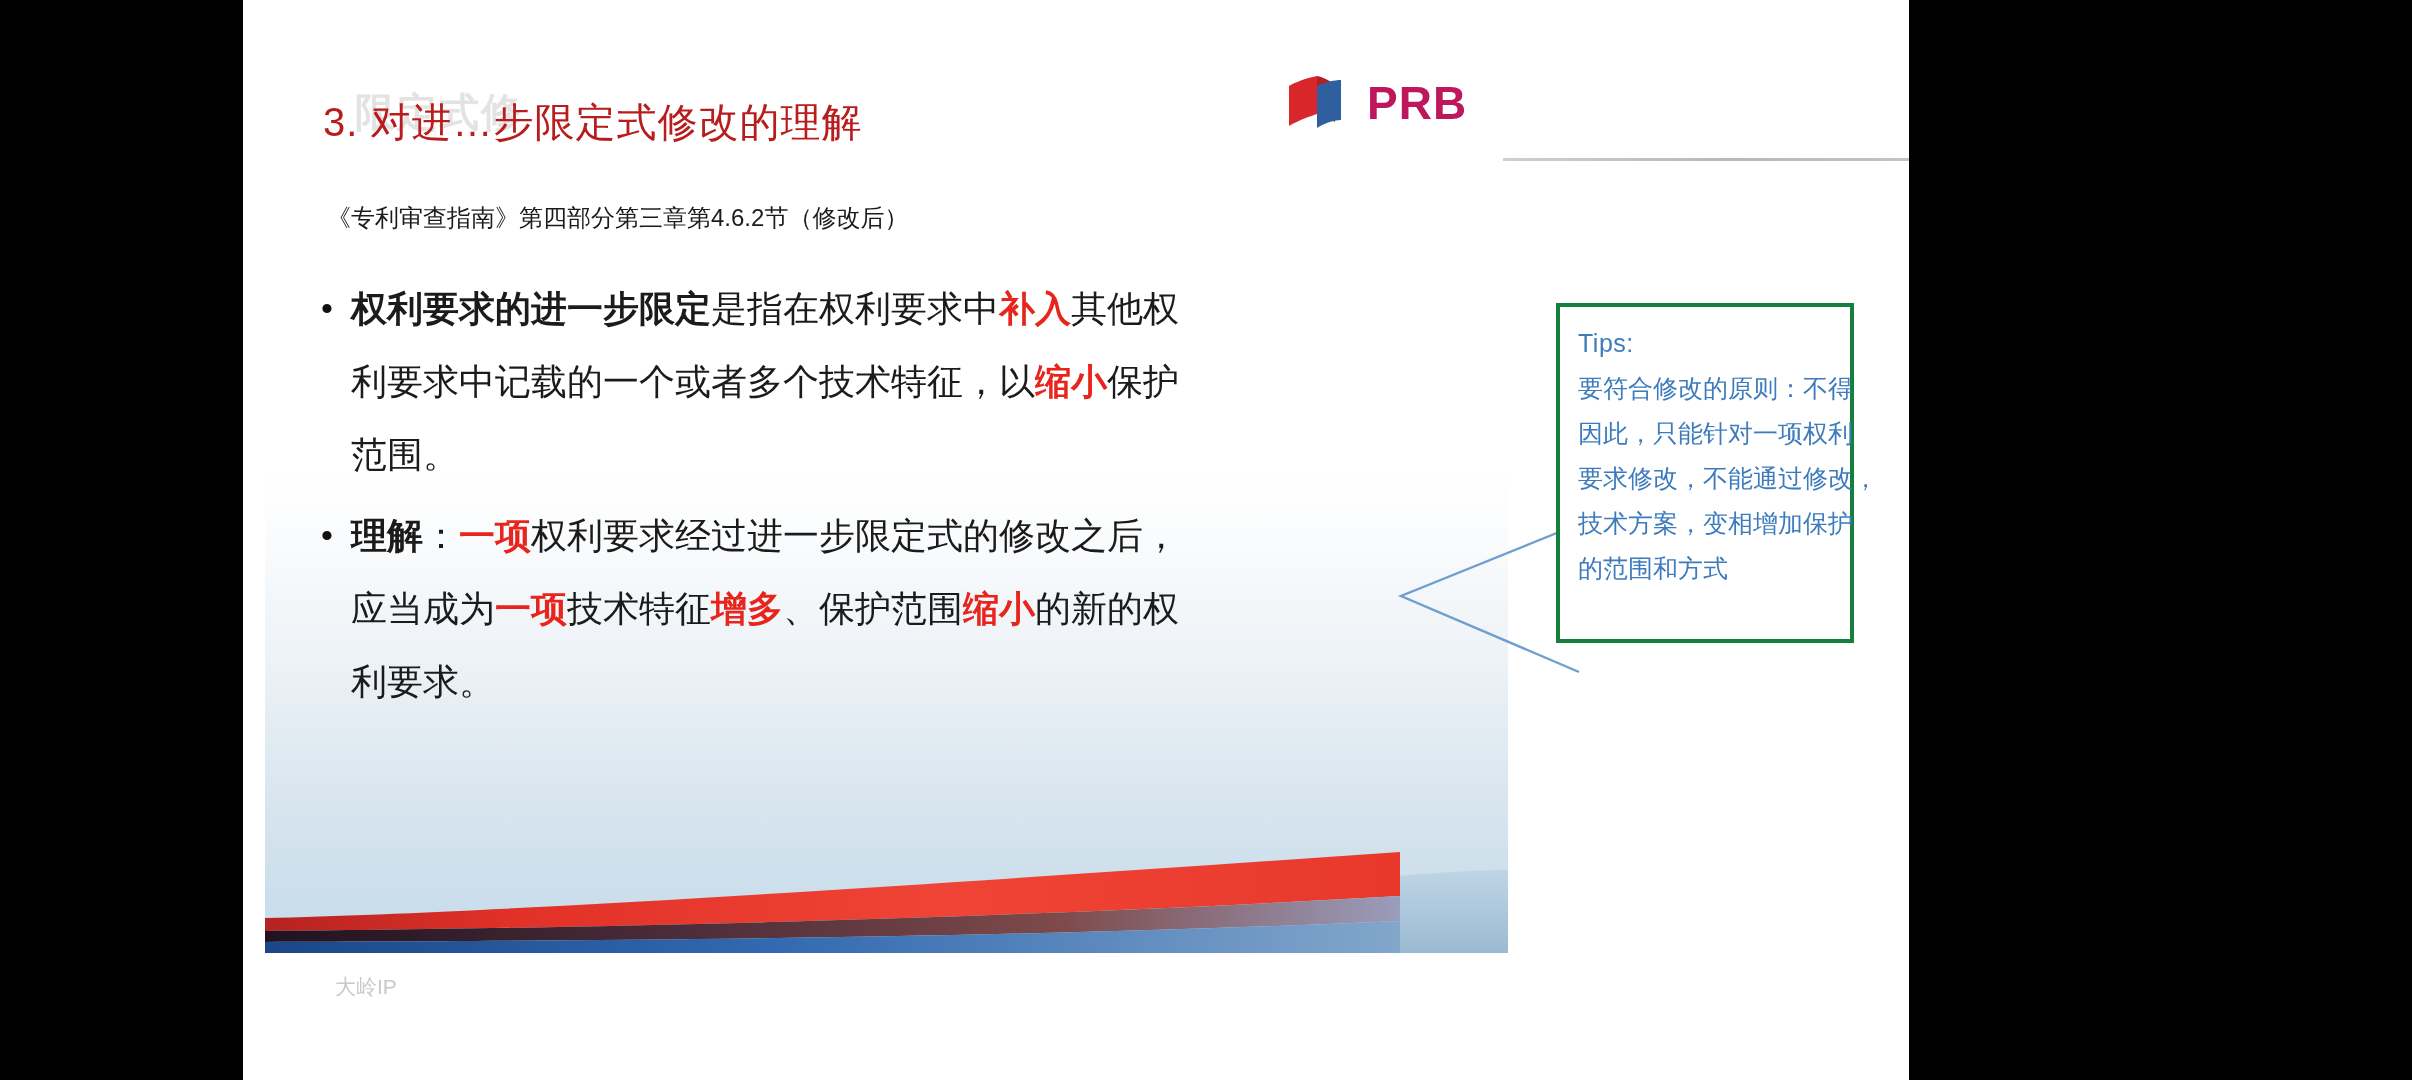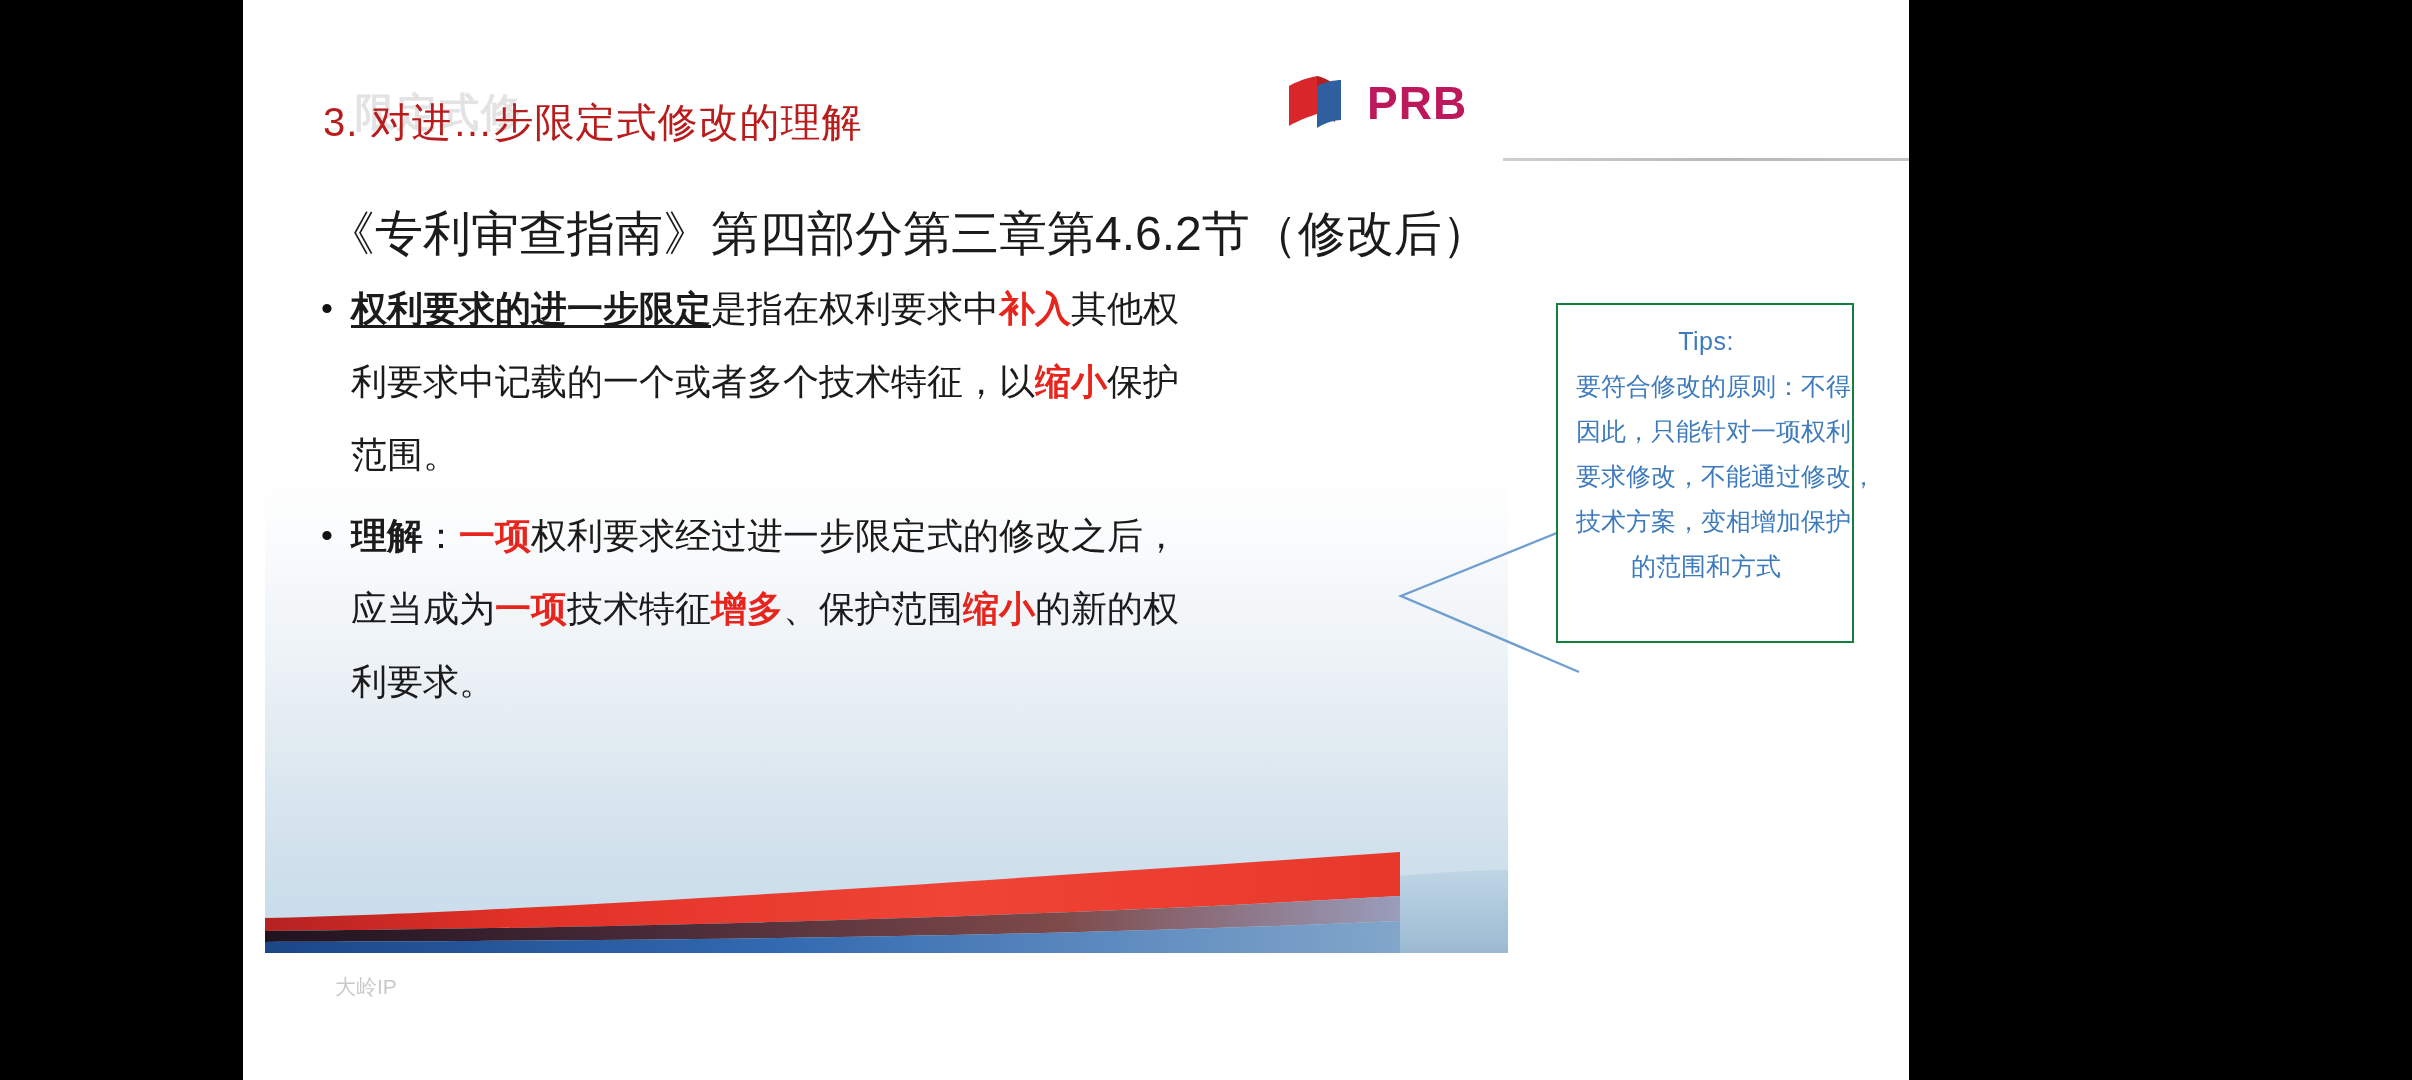--- a/index.html
+++ b/index.html
@@ -41,40 +41,39 @@
   #logo{position:absolute;left:1040px;top:70px;display:flex;align-items:center;gap:18px;}
   #logo-mark{width:66px;height:66px;position:relative;}
   #logo-text{font-size:46px;font-weight:bold;color:#be185d;letter-spacing:1px;}
 
   
   #logo-rule{position:absolute;left:1260px;top:158px;width:563px;height:3px;
     background:linear-gradient(90deg,#cfcfcf,#b8b8b8 40%,#cdcdcd 100%);}
 
   
   #ref-line{
-    position:absolute;left:84px;top:202px;font-size:48px;color:#1b1b1b;white-space:nowrap;
+    position:absolute;left:84px;top:202px;font-size:24px;color:#1b1b1b;white-space:nowrap;
   }
 
   
   #bullets{position:absolute;left:78px;top:272px;width:1140px;}
   .bullet{display:flex;align-items:flex-start;margin-bottom:8px;}
   .bullet-dot{
     width:30px;flex:0 0 30px;font-size:34px;line-height:73px;color:#111;text-align:left;
   }
   .bullet-body{font-size:36px;line-height:73px;color:#1b1b1b;}
   .b{font-weight:bold;}
-  .bu{font-weight:bold;text-decoration:underline;text-underline-offset:4px;}
+  .bu{font-weight:bold;text-underline-offset:4px;}
   .r{color:#e8251d;font-weight:bold;text-align:right;}
 
   
   #tips{
     position:absolute;left:1313px;top:303px;width:298px;height:340px;
-    border:2px solid #15803d;background:#ffffff;box-sizing:border-box;
+    border:4px solid #15803d;background:#ffffff;box-sizing:border-box;
     padding:14px 16px 0 18px;
-    text-align:center;
   }
   #tips .tline{font-size:25px;line-height:45px;color:#3d7bbd;white-space:nowrap;}
   #tips .tline.head{letter-spacing:.5px;}
 
   #callout-pointer{position:absolute;left:1140px;top:520px;width:200px;height:200px;}
 
   
   #footer-left{position:absolute;left:92px;top:973px;font-size:21px;color:#c9c9c9;}
   #footer-page{position:absolute;left:1828px;top:968px;font-size:24px;color:#b9b9b9;}
 </style>

